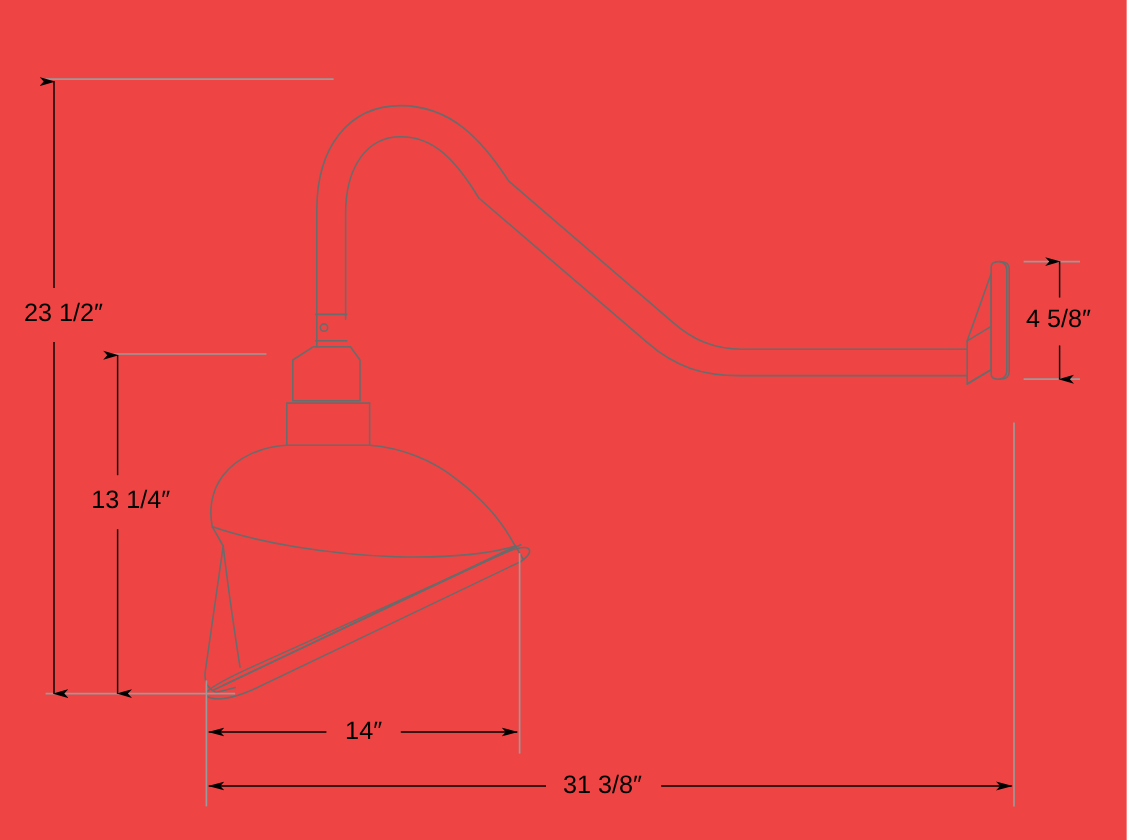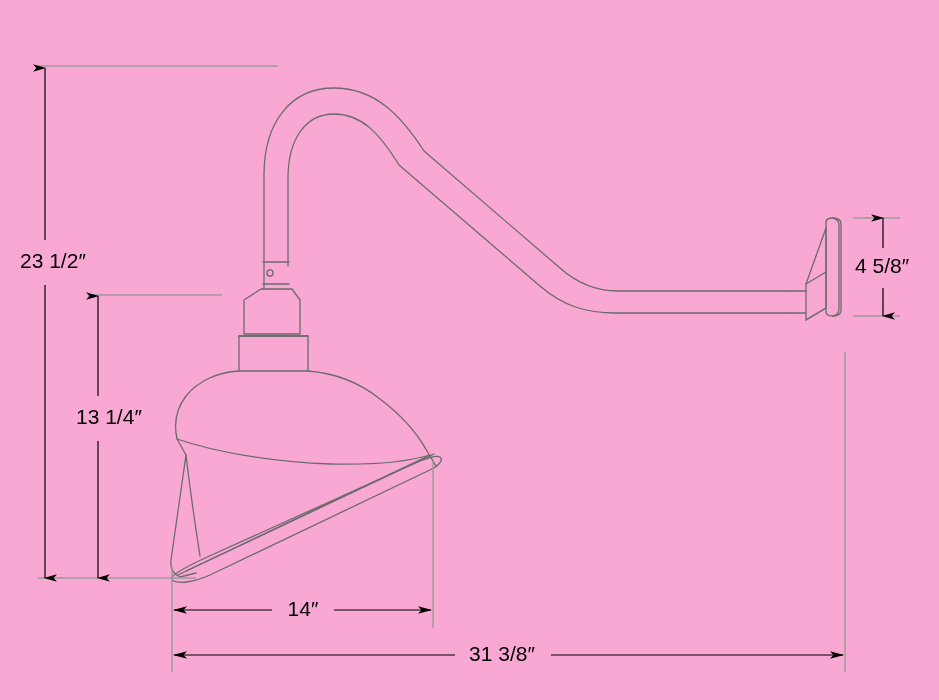--- a/index.html
+++ b/index.html
@@ -7,21 +7,21 @@
     padding: 0;
     background: #ffffff;
   }
   body {
     font-family: "Liberation Sans", sans-serif;
   }
   #drawing-root {
     position: relative;
     width: 939px;
     height: 700px;
-    background: #f9a8d4;
+    background: #ef4444;
     overflow: hidden;
   }
   #drawing-svg {
     display: block;
     width: 939px;
     height: 700px;
   }
   .dim-text {
     font-family: "Liberation Sans", sans-serif;
     font-size: 21px;

